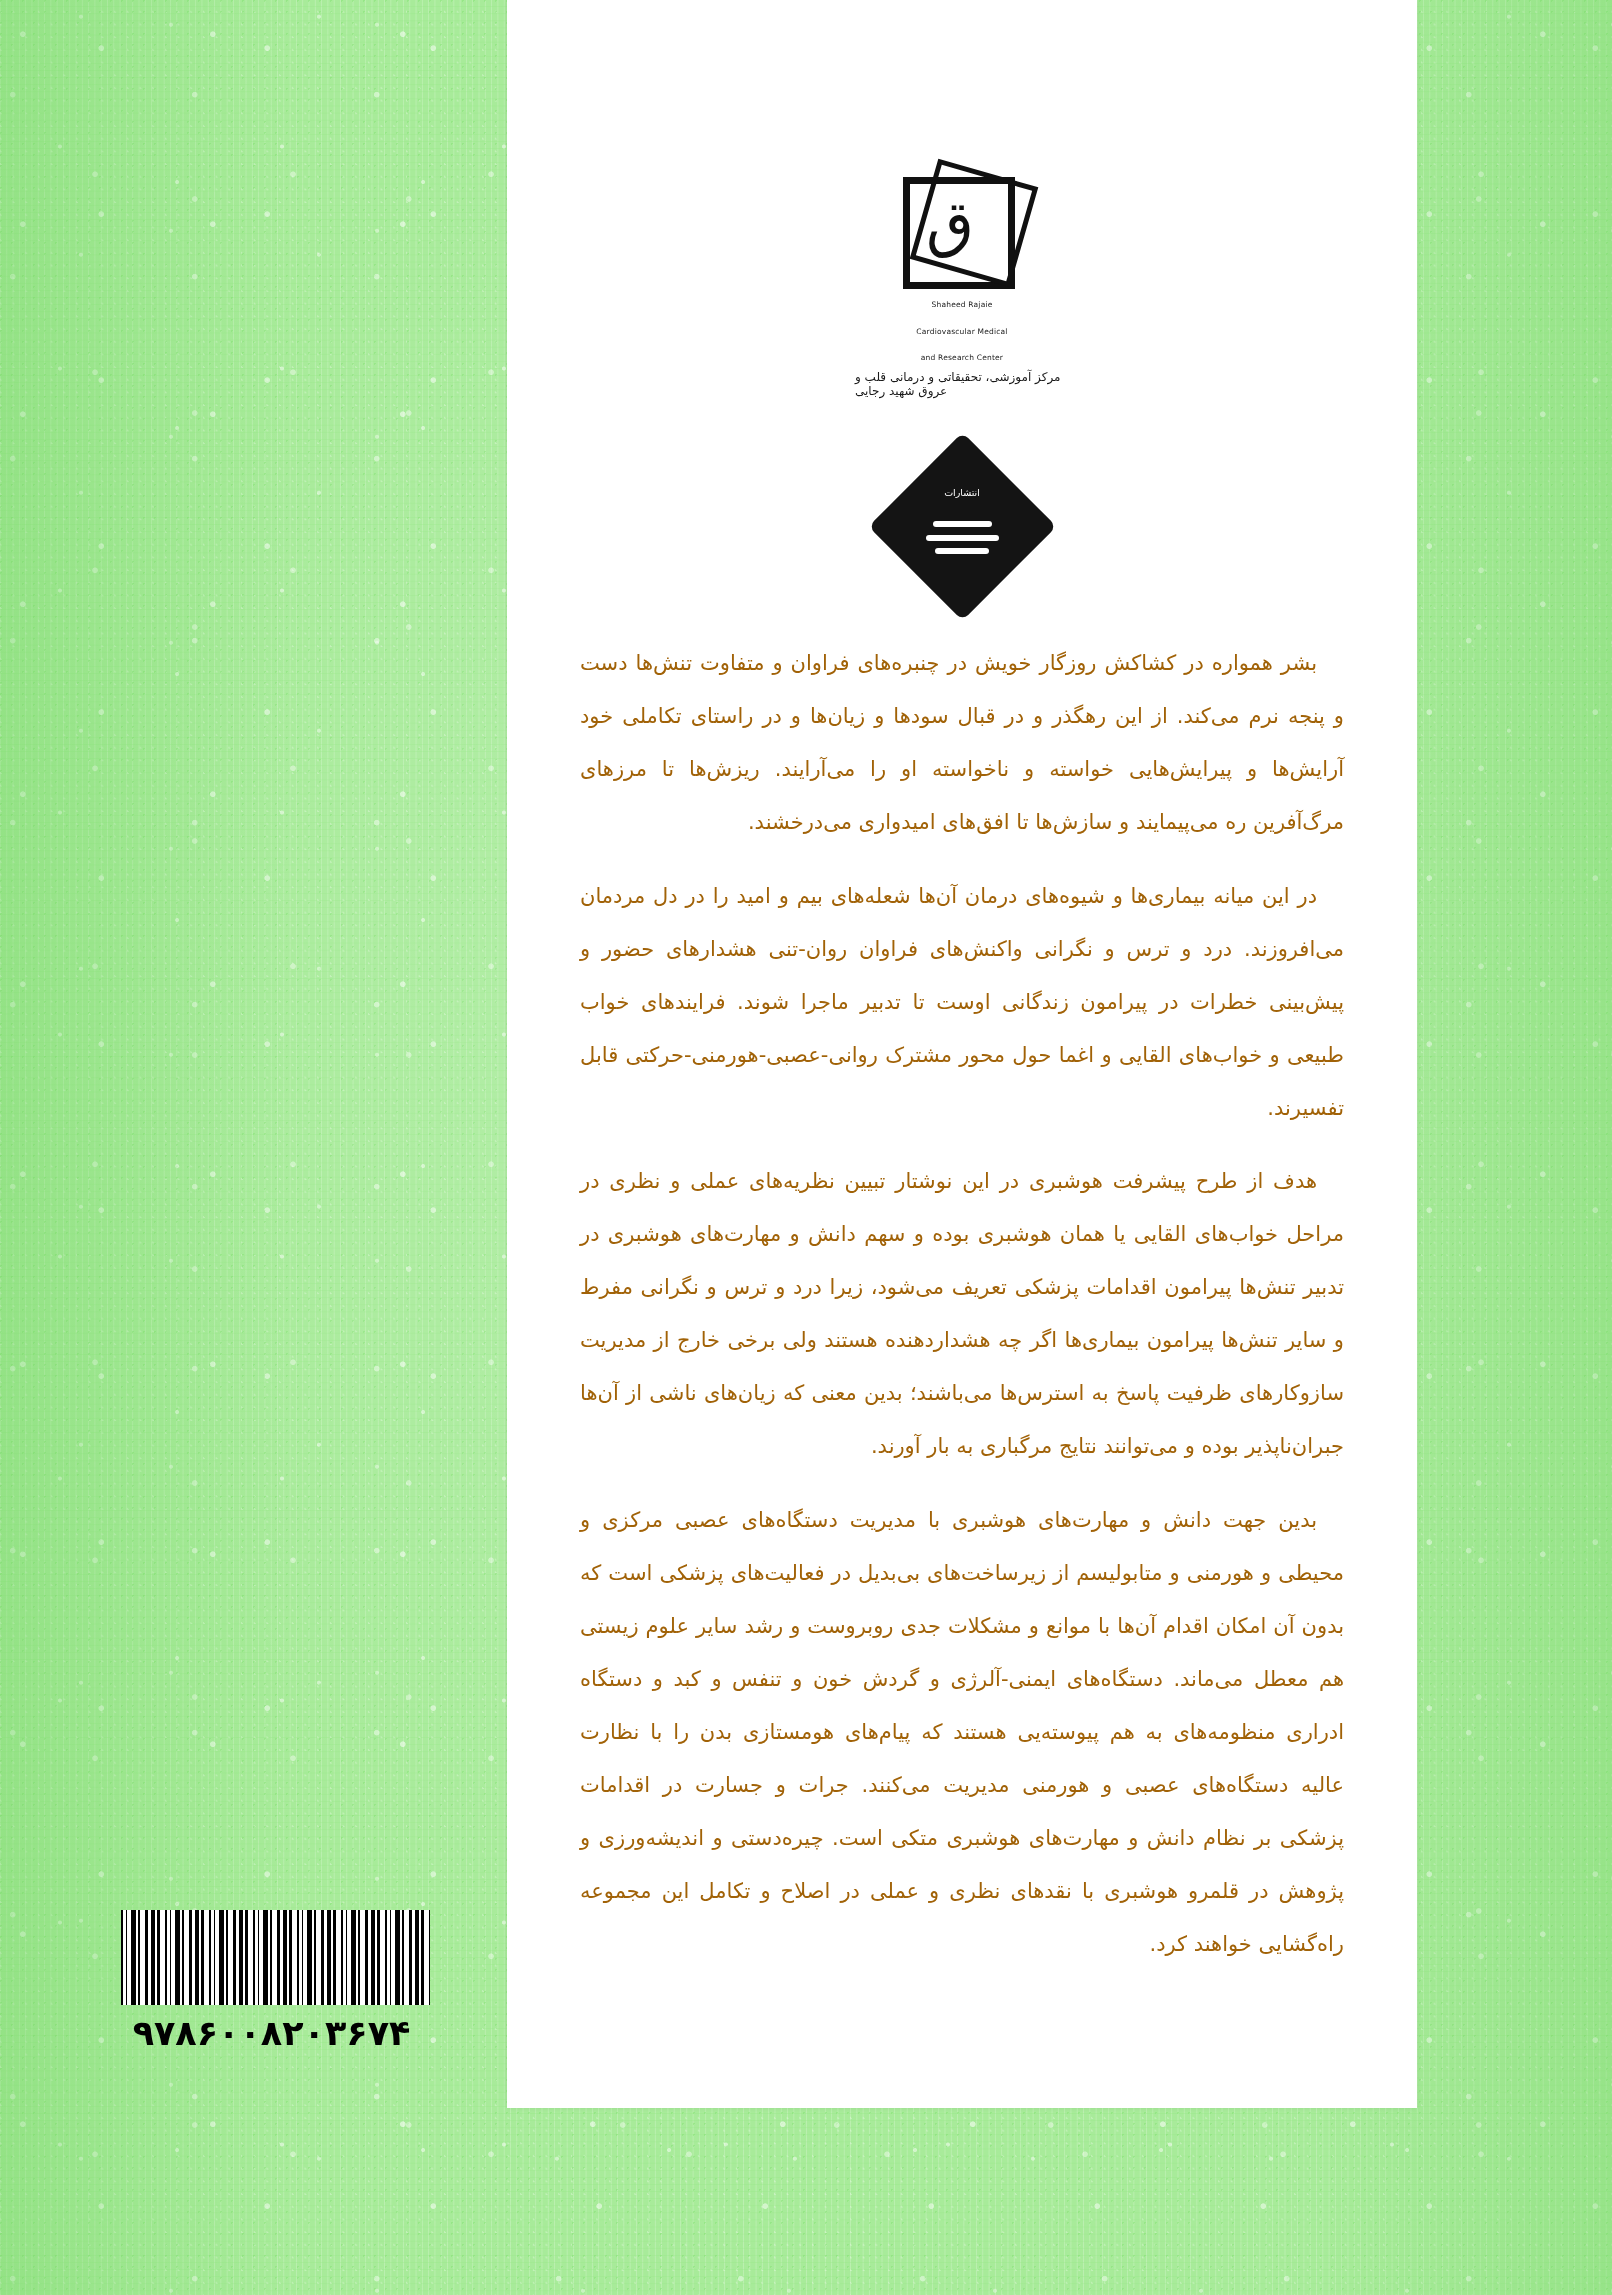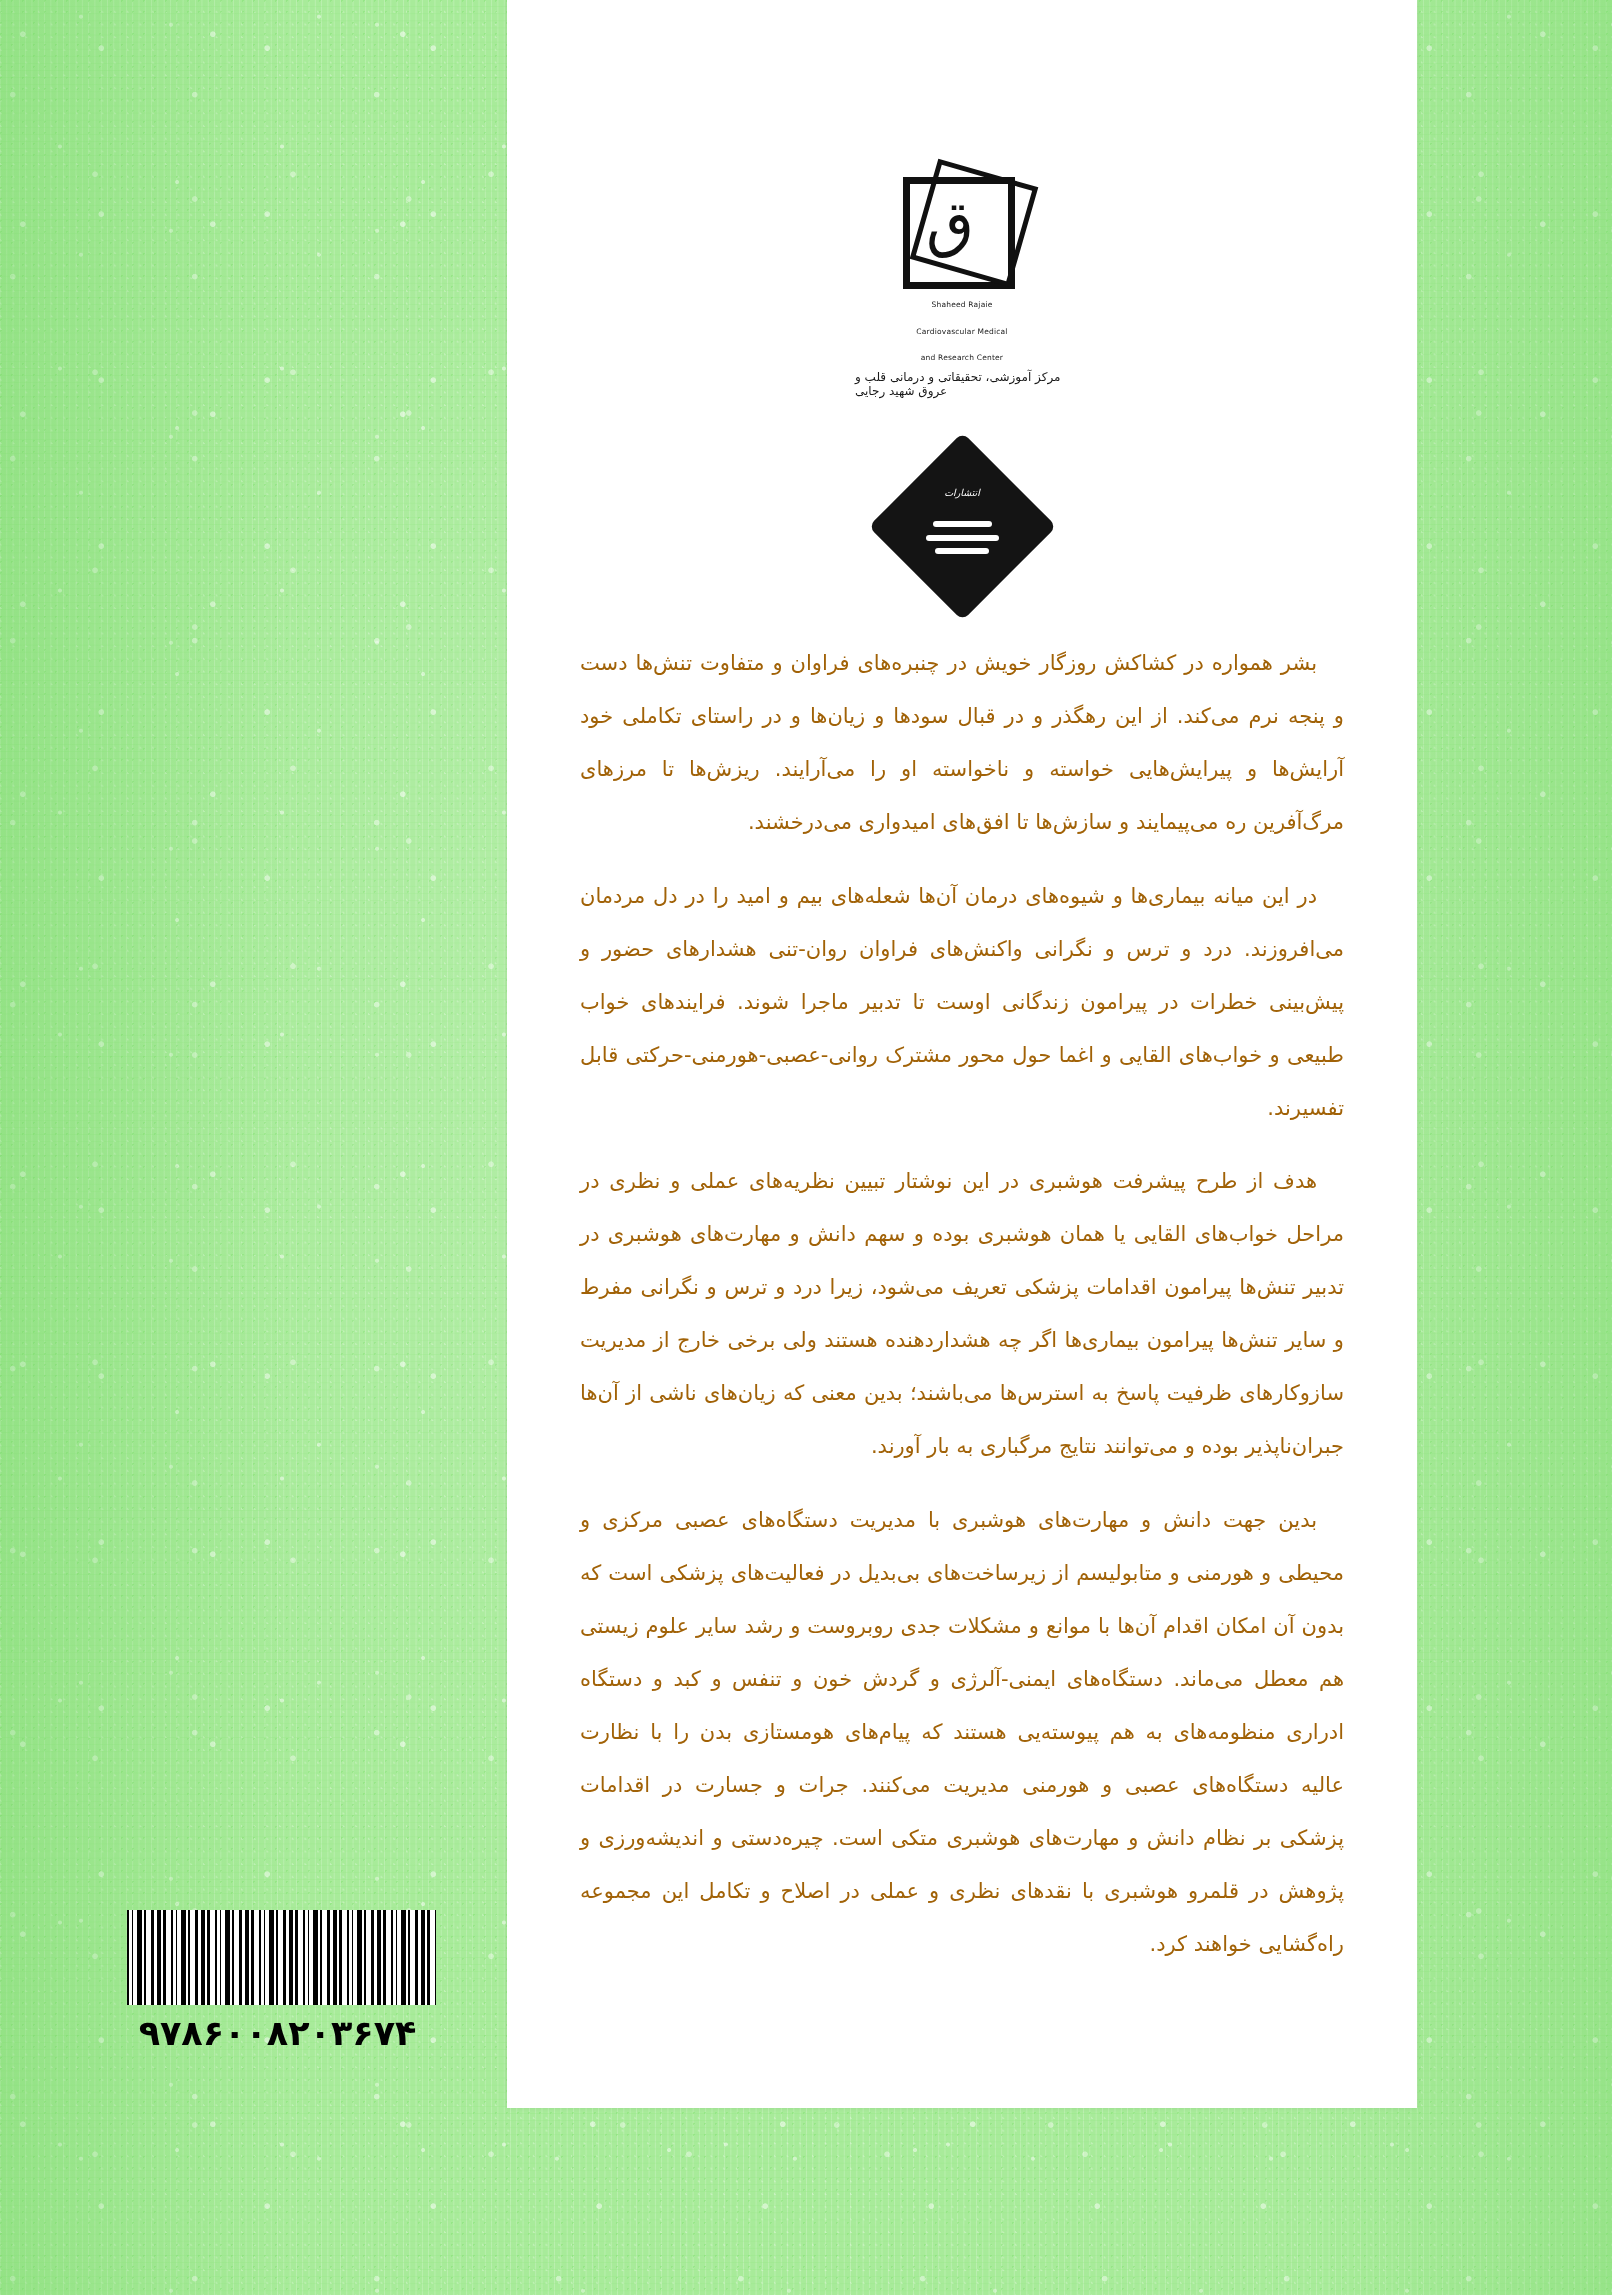--- a/index.html
+++ b/index.html
@@ -160,21 +160,20 @@
   .logo-behdad .strokes i:nth-child(3) { width: 54px; }
   .logo-behdad .label {
     position: absolute;
     top: 27px;
     left: 0;
     right: 0;
     text-align: center;
     color: #ffffff;
     font-size: 9.5px;
     line-height: 12px;
-    font-style: italic;
   }
 
   
   .blurb {
     position: absolute;
     top: 637px;
     right: 73px;
     left: 73px;
     direction: rtl;
     text-align: justify;
@@ -185,21 +184,21 @@
   }
   .blurb p {
     margin: 0 0 20.6px 0;
     text-indent: 27px;
   }
   .blurb p:last-child { margin-bottom: 0; }
 
   
   .barcode-area {
     position: absolute;
-    left: 119px;
+    left: 113px;
     top: 1910px;
     width: 317px;
   }
   .barcode-bars {
     height: 95px;
     width: 309px;
     background-image: repeating-linear-gradient(
       to right,
       #000 0 2.4px, #fff 2.4px 4.8px, #000 4.8px 6.3px, #fff 6.3px 10.3px,
       #000 10.3px 15px, #fff 15px 17.4px, #000 17.4px 19px, #fff 19px 24px,

